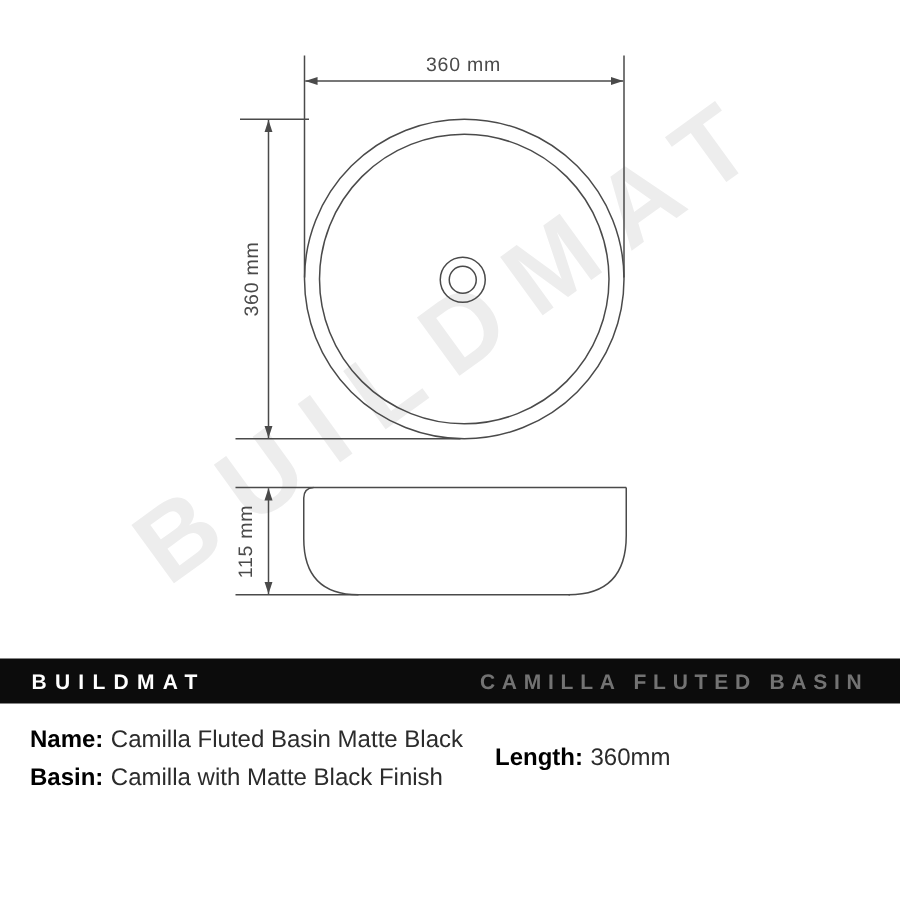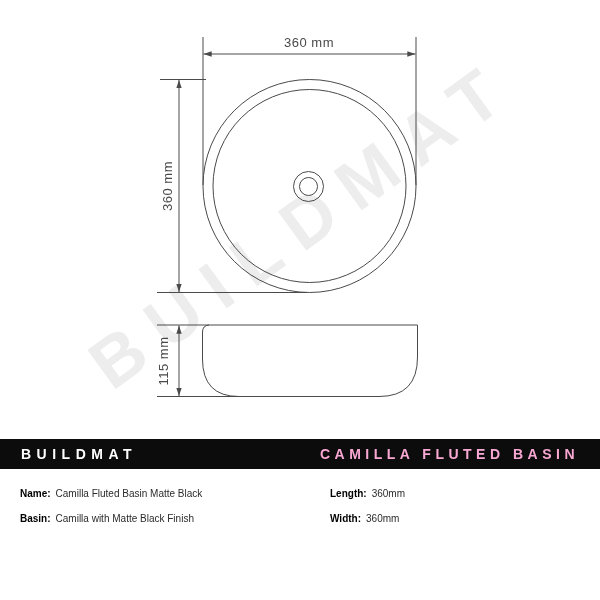--- a/index.html
+++ b/index.html
@@ -51,34 +51,34 @@
     z-index: 2;
   }
   .banner .brand {
     color: #ffffff;
     font-weight: 700;
     font-size: 14px;
     letter-spacing: 5.5px;
     white-space: nowrap;
   }
   .banner .product {
-    color: #f9a8d4;
+    color: #737373;
     font-weight: 700;
     font-size: 14px;
     letter-spacing: 4.5px;
     white-space: nowrap;
   }
   
   .specs {
     position: absolute;
     left: 0; right: 0;
     top: 482px;
     display: flex;
     z-index: 2;
-    font-size: 10px;
+    font-size: 16px;
     color: #2b2b2b;
     align-items: center;
   }
   .specs .col-left { margin-left: 20px; width: 310px; }
   .specs .col-right { width: 250px; }
   .spec-row { line-height: 24.5px; white-space: nowrap; }
   .spec-label { font-weight: 700; color: #000000; margin-right: 5px; }
 </style>
 </head>
 <body>
@@ -139,19 +139,16 @@
         <span class="spec-label">Name:</span><span>Camilla Fluted Basin Matte Black</span>
       </div>
       <div class="spec-row">
         <span class="spec-label">Basin:</span><span>Camilla with Matte Black Finish</span>
       </div>
     </div>
     <div class="col-right">
       <div class="spec-row">
         <span class="spec-label">Length:</span><span>360mm</span>
       </div>
-      <div class="spec-row">
-        <span class="spec-label">Width:</span><span>360mm</span>
-      </div>
     </div>
   </div>
 
 </div>
 
 </body></html>

